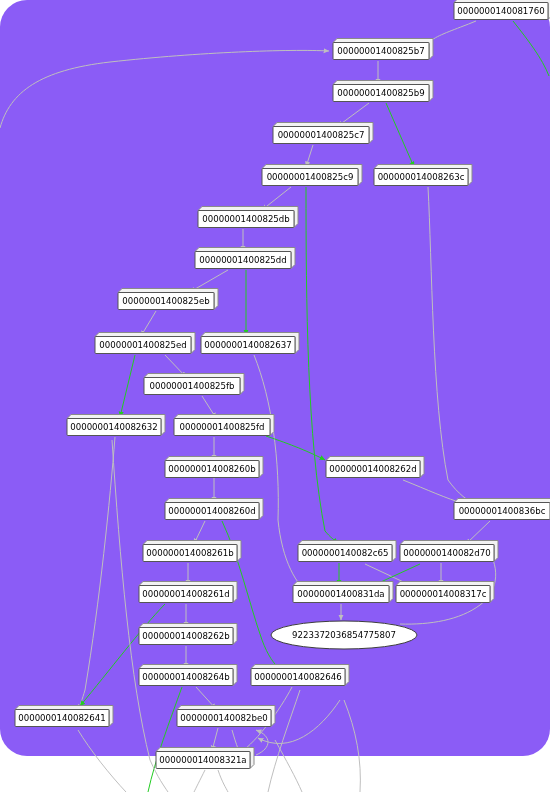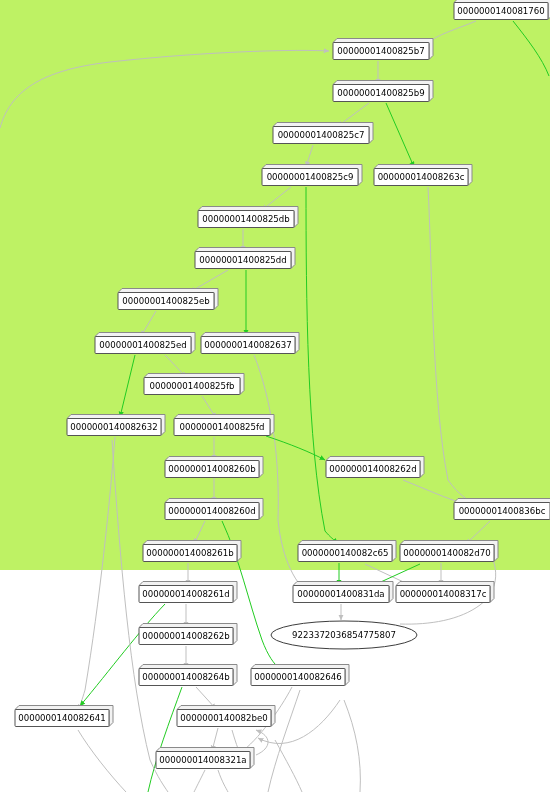--- a/index.html
+++ b/index.html
@@ -9,22 +9,23 @@
   }
   body {
     width: 550px;
     height: 792px;
     overflow: hidden;
     font-family: "DejaVu Sans", sans-serif;
   }
   #graph-root {
     position: relative;
     width: 550px;
-    height: 570px;
-    background: #bef264;
+    height: 756px;
+    background: #8b5cf6;
+    border-radius: 27px;
   }
   svg#graph-canvas {
     position: absolute;
     left: 0;
     top: 0;
     width: 550px;
     height: 792px;
     display: block;
   }
   text.node-label {

